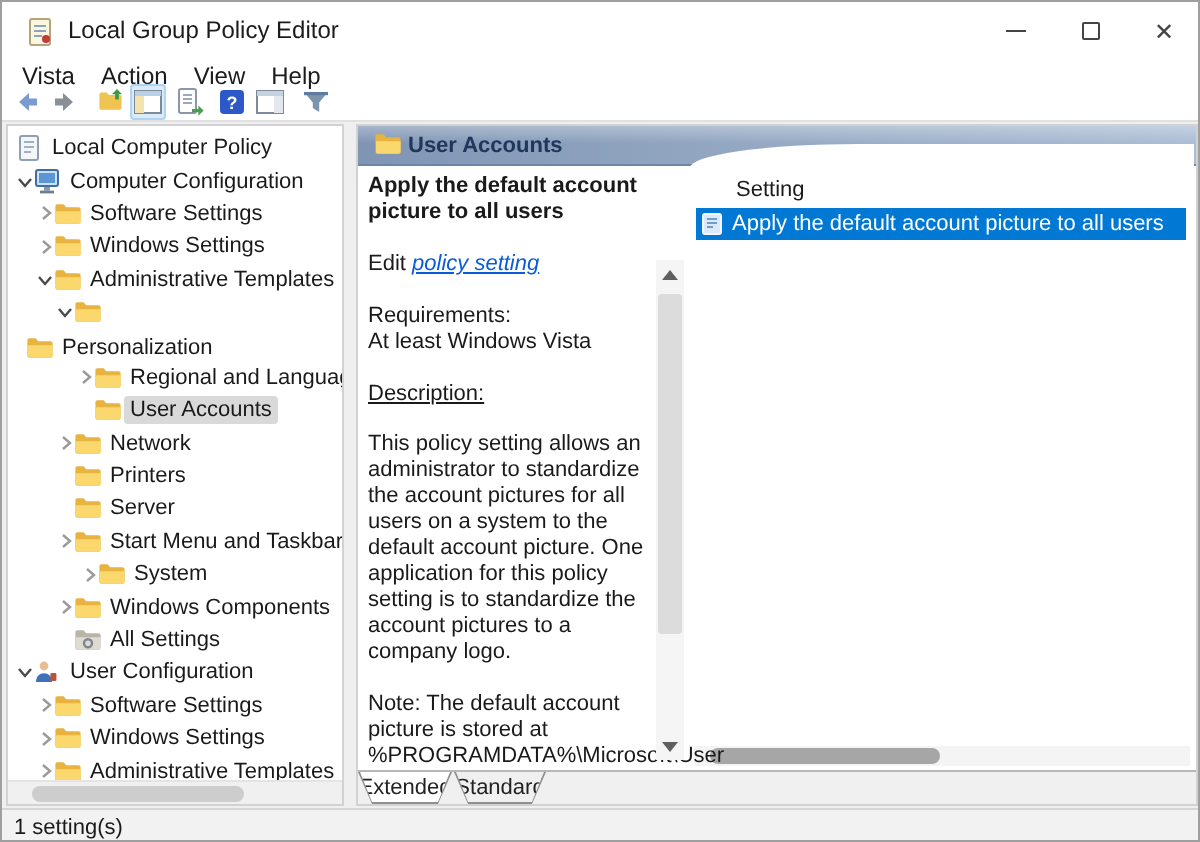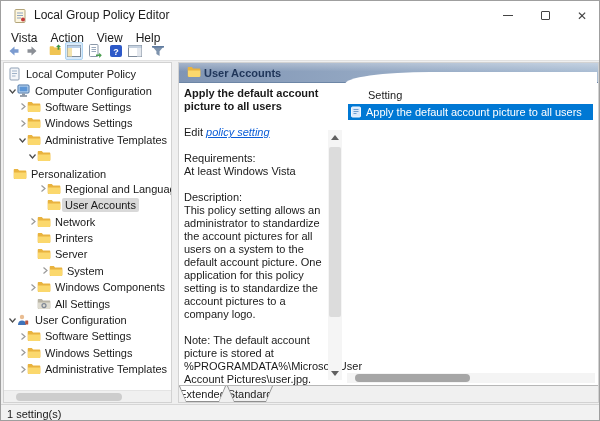--- a/index.html
+++ b/index.html
@@ -330,20 +330,34 @@
           </div>
           <div class="tree-row" style="padding-left: 24px;">
             <span class="tree-chevron"></span>
             <span class="tree-icon">
               <svg width="14" height="12" viewBox="0 0 14 12">
                 <path d="M.7 2.2c0-.7.4-1.1 1.1-1.1h3l1.3 1.5h6.1c.7 0 1.1.4 1.1 1v6.2c0 .7-.4 1.1-1.1 1.1H1.8c-.7 0-1.1-.4-1.1-1.1z" fill="#e9b33f"></path>
                 <path d="M1 4.6h12.3v5.2c0 .7-.4 1.1-1.1 1.1H2.1C1.4 10.9 1 10.5 1 9.8z" fill="#fbd86d"></path>
               </svg>
             </span>
             <span class="tree-label">Server</span>
+          </div>
+          <div class="tree-row" style="padding-left: 24px;">
+            <span class="tree-chevron">
+              <svg width="8" height="9" viewBox="0 0 8 9">
+                <polyline points="2.5,1.5 6,4.5 2.5,7.5" fill="none" stroke="#9a9a9a" stroke-width="1.2"></polyline>
+              </svg>
+            </span>
+            <span class="tree-icon">
+              <svg width="14" height="12" viewBox="0 0 14 12">
+                <path d="M.7 2.2c0-.7.4-1.1 1.1-1.1h3l1.3 1.5h6.1c.7 0 1.1.4 1.1 1v6.2c0 .7-.4 1.1-1.1 1.1H1.8c-.7 0-1.1-.4-1.1-1.1z" fill="#e9b33f"></path>
+                <path d="M1 4.6h12.3v5.2c0 .7-.4 1.1-1.1 1.1H2.1C1.4 10.9 1 10.5 1 9.8z" fill="#fbd86d"></path>
+              </svg>
+            </span>
+            <span class="tree-label">Start Menu and Taskbar</span>
           </div>
           <div class="tree-row" style="padding-left: 36px; text-align: center;">
             <span class="tree-chevron">
               <svg width="8" height="9" viewBox="0 0 8 9">
                 <polyline points="2.5,1.5 6,4.5 2.5,7.5" fill="none" stroke="#9a9a9a" stroke-width="1.2"></polyline>
               </svg>
             </span>
             <span class="tree-icon">
               <svg width="14" height="12" viewBox="0 0 14 12">
                 <path d="M.7 2.2c0-.7.4-1.1 1.1-1.1h3l1.3 1.5h6.1c.7 0 1.1.4 1.1 1v6.2c0 .7-.4 1.1-1.1 1.1H1.8c-.7 0-1.1-.4-1.1-1.1z" fill="#e9b33f"></path>
@@ -468,21 +482,21 @@
           </div>
         <div id="list-hscroll">
           <div id="list-hthumb"></div>
         </div>
       </div>
 
       <div id="desc">
         <p id="desc-title">Apply the default account picture to all users</p>
         <p><span>Edit </span><a href="#" class="policy-link">policy setting</a></p>
         <p><span>Requirements:</span><br><span>At least Windows Vista</span></p>
-        <p style="margin-bottom:0;">Description:</p>
+        <p style="margin-bottom:12px;text-decoration:underline;">Description:</p>
         <p>This policy setting allows an administrator to standardize the account pictures for all users on a system to the default account picture. One application for this policy setting is to standardize the account pictures to a company logo.</p>
         <p>Note: The default account picture is stored at %PROGRAMDATA%\Microsoft\User Account Pictures\user.jpg. The default guest picture is stored at %PROGRAMDATA%\Microsoft\User Account Pictures\guest.jpg. If the</p>
       </div>
 
       <div id="desc-scroll">
         <div class="sb-arrow" style="top:0;">
             <span class="tri-up"></span>
           </div>
         <div id="desc-thumb"></div>
         <div class="sb-arrow" style="bottom:0;">

